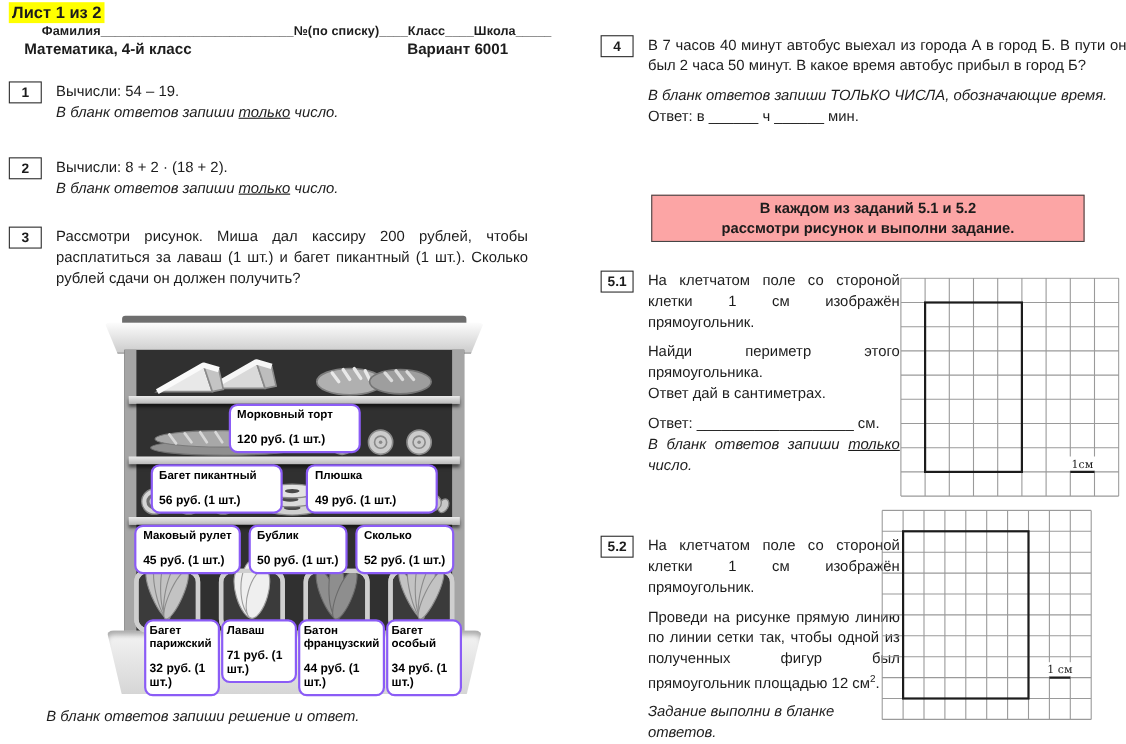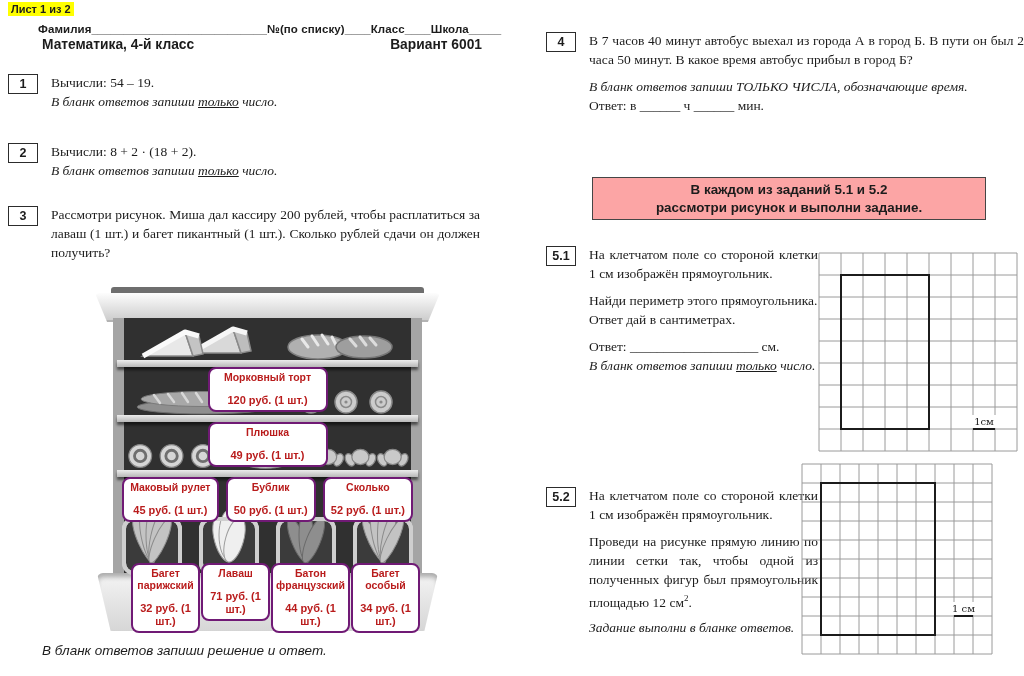--- a/index.html
+++ b/index.html
@@ -8,31 +8,31 @@
     font-family:"Liberation Sans",sans-serif;font-size:13.5px;color:#1c1c1c;
   }
   .abs{position:absolute;}
   .ital{font-style:italic;}
   .justify{text-align:justify;text-align-last:left;-moz-text-align-last:left;}
   .u{text-decoration:underline;}
   .sup{vertical-align:super;font-size:9px;}
   .line{line-height:19px;}
 
   
-  .sheet-label{left:8px;top:2px;background:#ffff00;font-weight:bold;font-size:11px;padding:1px 3px;}
+  .sheet-label{left:8px;top:2px;background:#ffff00;font-weight:bold;font-size:15px;padding:1px 3px;}
 
   
   .hdr-fields{left:38px;top:23px;width:442px;font-weight:bold;font-size:11.5px;white-space:nowrap;letter-spacing:.1px;}
-  .hdr-row2{left:42px;top:37px;width:440px;display:flex;justify-content:space-between;font-weight:bold;font-size:13.8px;}
+  .hdr-row2{left:22px;top:37px;width:440px;display:flex;justify-content:space-between;font-weight:bold;font-size:13.8px;}
 
   
   .task{display:flex;gap:13px;align-items:flex-start;}
   .task-num{flex:0 0 auto;min-width:24px;height:18px;padding:0 2px;border:1px solid #2c2c2c;
     display:flex;align-items:center;justify-content:center;font-weight:bold;font-size:12.5px;background:#fff;margin-top:1px;}
-  .task-body{flex:1;font-family:Liberation Serif, serif;}
+  .task-body{flex:1;}
   .t1{left:8px;top:73px;width:472px;}
   .t2{left:8px;top:142px;width:472px;}
   .t3{left:8px;top:205px;width:472px;}
   .t4{left:546px;top:31px;width:478px;}
   .t51{left:546px;top:245px;width:272px;}
   .t52{left:546px;top:486px;width:272px;}
   .gap8{height:8px;}
   .gap6{height:6px;}
 
   .left-note{left:42px;top:641px;}
@@ -55,22 +55,22 @@
   .side-wall{position:absolute;top:31px;width:11px;height:262px;background:#a5a5a5;}
   .side-wall.lw{left:18px;} .side-wall.rw{right:18px;}
   .shelf-bar{position:absolute;left:22px;right:22px;height:7px;background:linear-gradient(#ececec,#b8b8b8);
     box-shadow:0 3px 3px rgba(0,0,0,.55);z-index:1;}
   .bar1{top:73px;} .bar2{top:128px;} .bar3{top:183px;}
   .prod-row{position:absolute;left:30px;right:30px;display:flex;justify-content:space-around;align-items:flex-end;z-index:0;}
   .pr1{top:32px;height:41px;} .pr2{top:99px;height:29px;} .pr3{top:153px;height:30px;}
   .labels-row{position:absolute;left:26px;right:26px;display:flex;justify-content:space-evenly;align-items:flex-start;z-index:3;gap:6px;}
   .lr1{top:80px;} .lr2{top:135px;} .lr3{top:190px;}
   .lr4{top:276px;left:20px;right:20px;gap:1px;z-index:4;padding-left:16px;}
-  .price-card{background:#fff;border:2px solid #701a75;border-radius:8px;padding:2px 6px 3px;
-    text-align:center;color:#b91c1c;}
+  .price-card{background:#fff;border:2px solid #8b5cf6;border-radius:8px;padding:2px 6px 3px;
+    color:#000000;}
   .pc-wide{min-width:104px;} .pc-med{min-width:74px;} .lr4 .price-card{flex:1;padding:2px 3px 3px;}
   .card-name{font-weight:bold;font-size:10.5px;line-height:12px;}
   .card-price{font-weight:bold;font-size:11px;line-height:13px;margin-top:11px;}
   .baskets-row{position:absolute;left:26px;right:26px;top:218px;height:72px;display:flex;justify-content:space-between;z-index:2;}
   .case-bin{position:absolute;left:2px;right:2px;top:286px;height:58px;z-index:1;
     background:linear-gradient(#f4f4f4,#d6d6d6);border-radius:6px 6px 16px 16px;
     clip-path:polygon(0 0,100% 0,96% 100%,4% 100%);box-shadow:inset 0 4px 5px rgba(0,0,0,.3);}
   .bread-std ellipse{fill:#c3c3c3;stroke:#8b8b8b;stroke-width:1;}
   .bread-light ellipse{fill:#efefef;stroke:#9d9d9d;stroke-width:1;}
   .bread-dark ellipse{fill:#8e8e8e;stroke:#6a6a6a;stroke-width:1;}
@@ -166,20 +166,24 @@
         <g fill="#8a8a8a">
           <circle cx="20" cy="15" r="1.6"></circle>
             <circle cx="55" cy="15" r="1.6"></circle>
             <circle cx="90" cy="15" r="1.6"></circle>
         </g>
       </svg>
     </div>
     <div class="shelf-bar bar2"></div>
     <div class="labels-row lr2">
       <div class="price-card pc-wide">
+        <div class="card-name">Багет пикантный</div>
+        <div class="card-price">56 руб. (1 шт.)</div>
+      </div>
+      <div class="price-card pc-wide">
         <div class="card-name">Плюшка</div>
         <div class="card-price">49 руб. (1 шт.)</div>
       </div>
     </div>
 
     <div class="prod-row pr3">
       <svg width="100" height="30" viewBox="0 0 100 30">
         <g fill="#d6d6d6" stroke="#858585" stroke-width="1.3">
           <circle cx="16" cy="16" r="12"></circle>
             <circle cx="49" cy="16" r="12"></circle>

